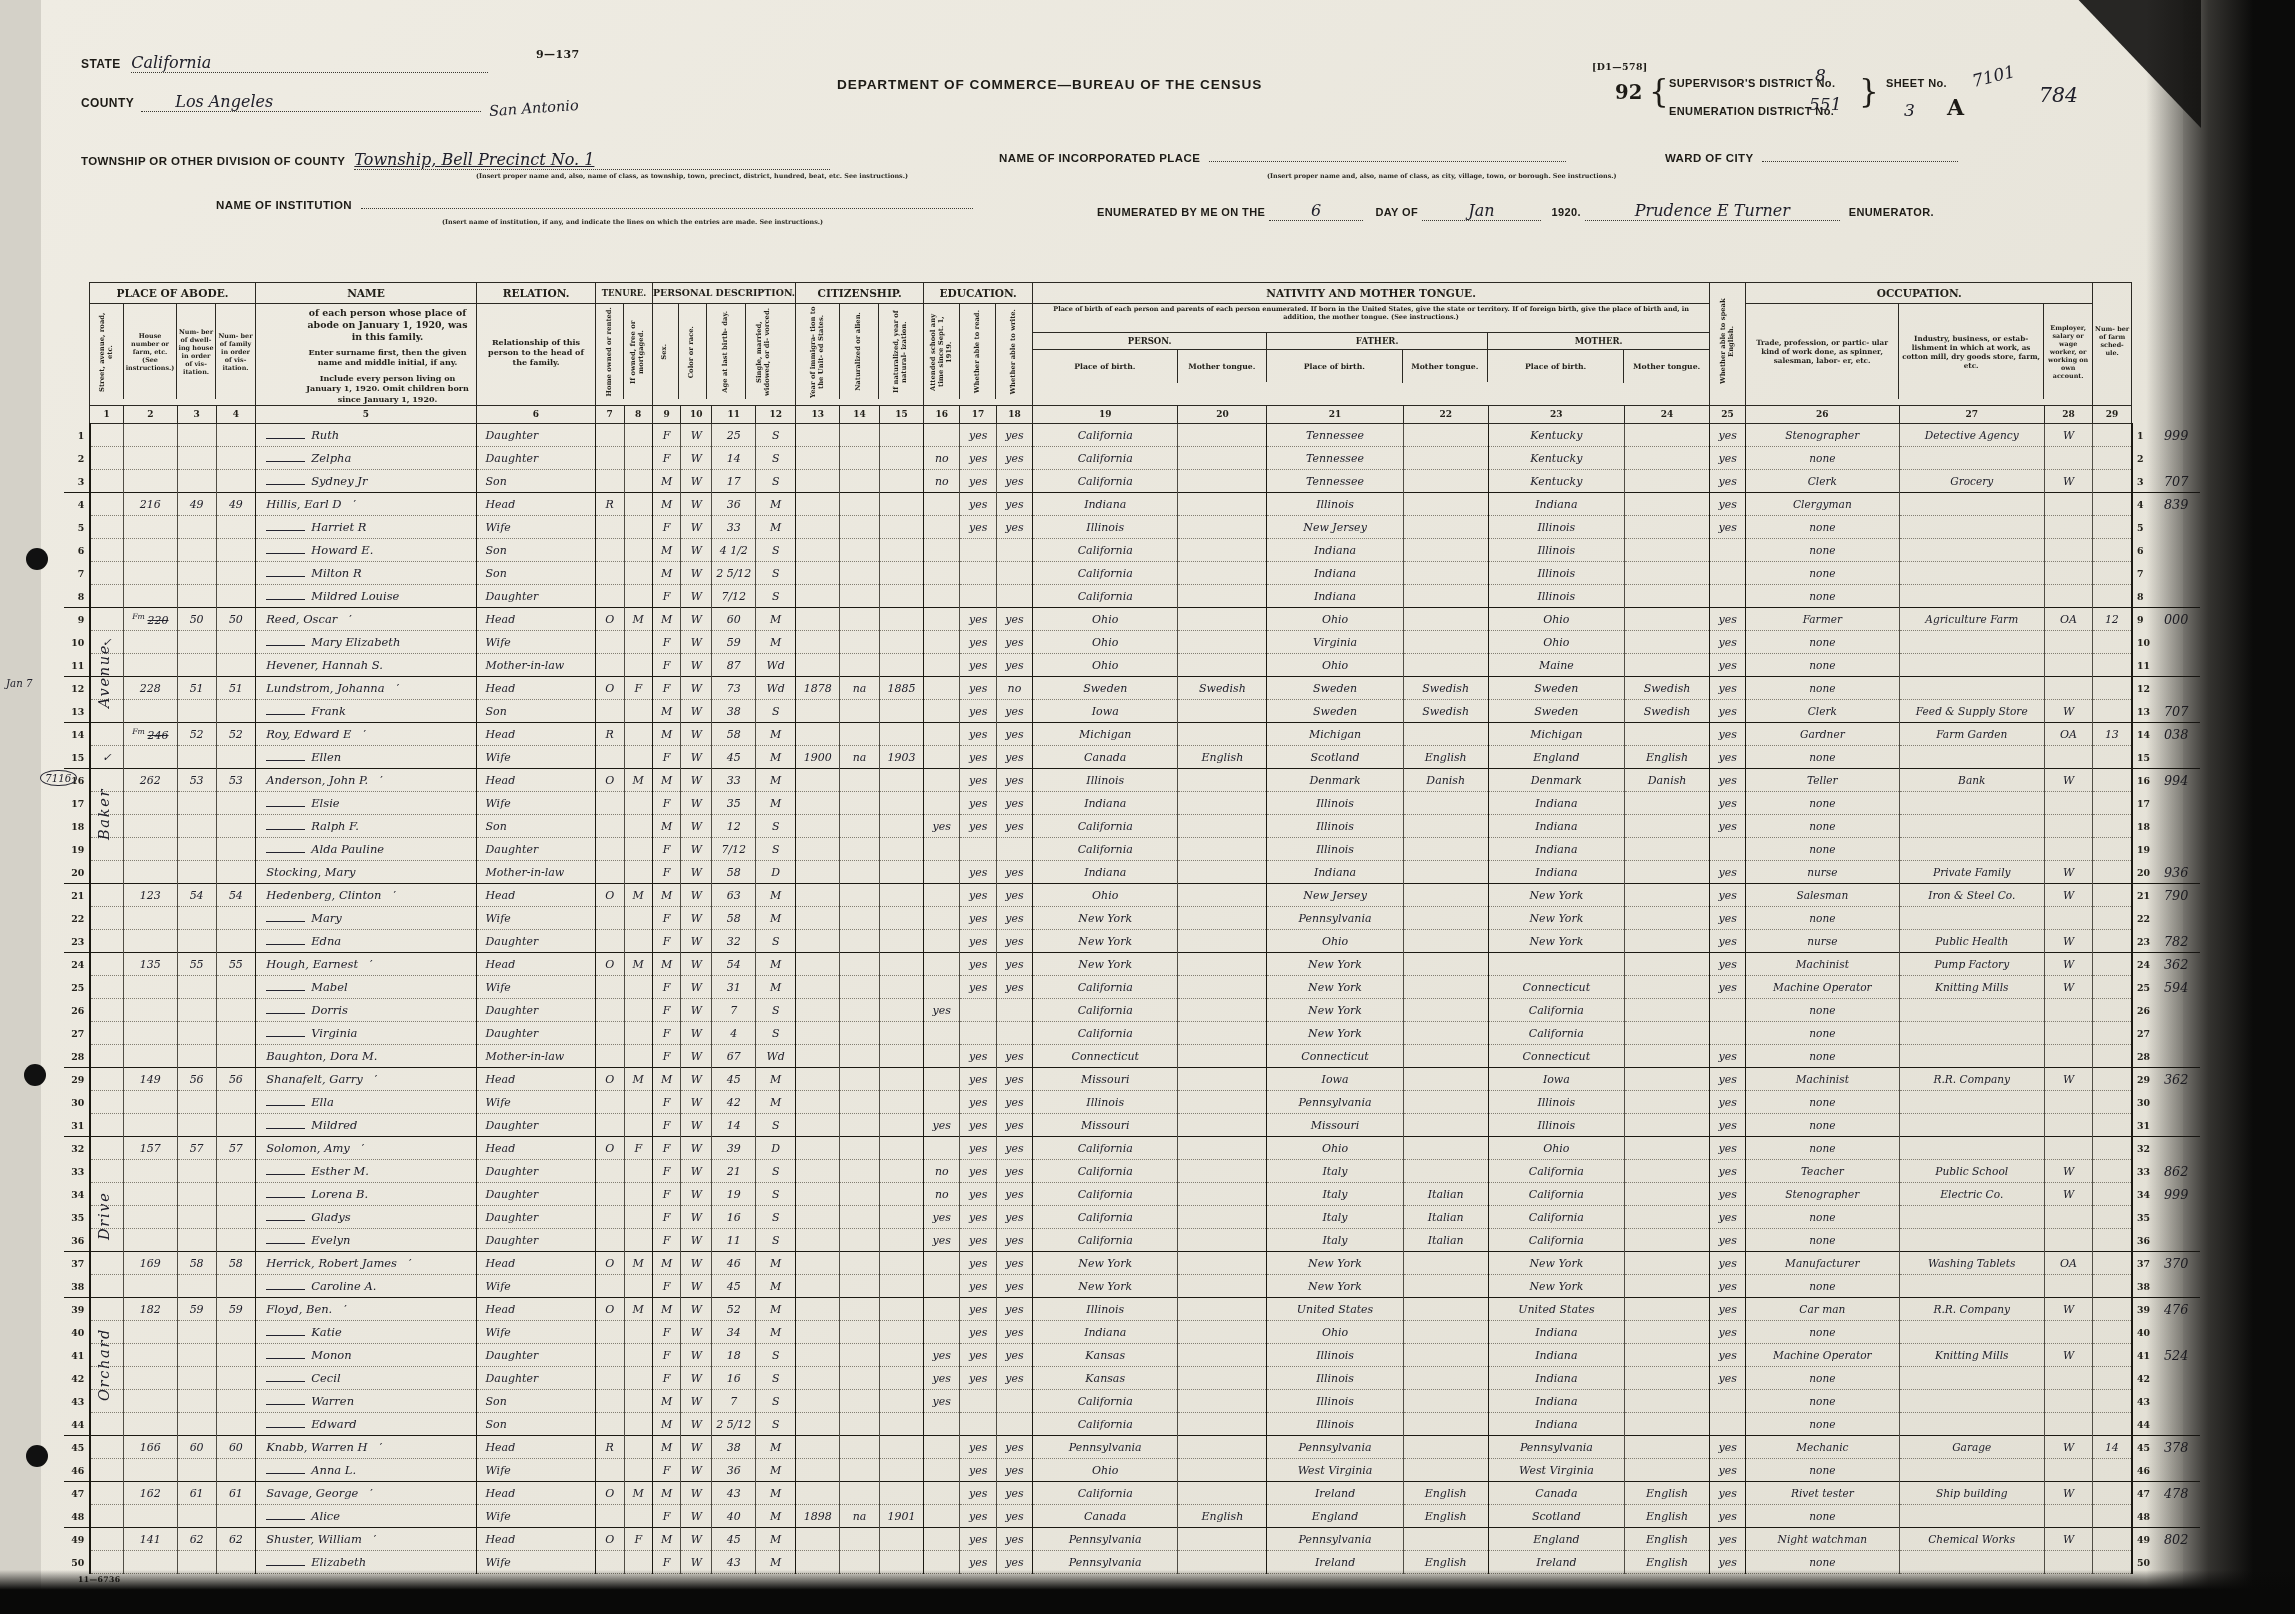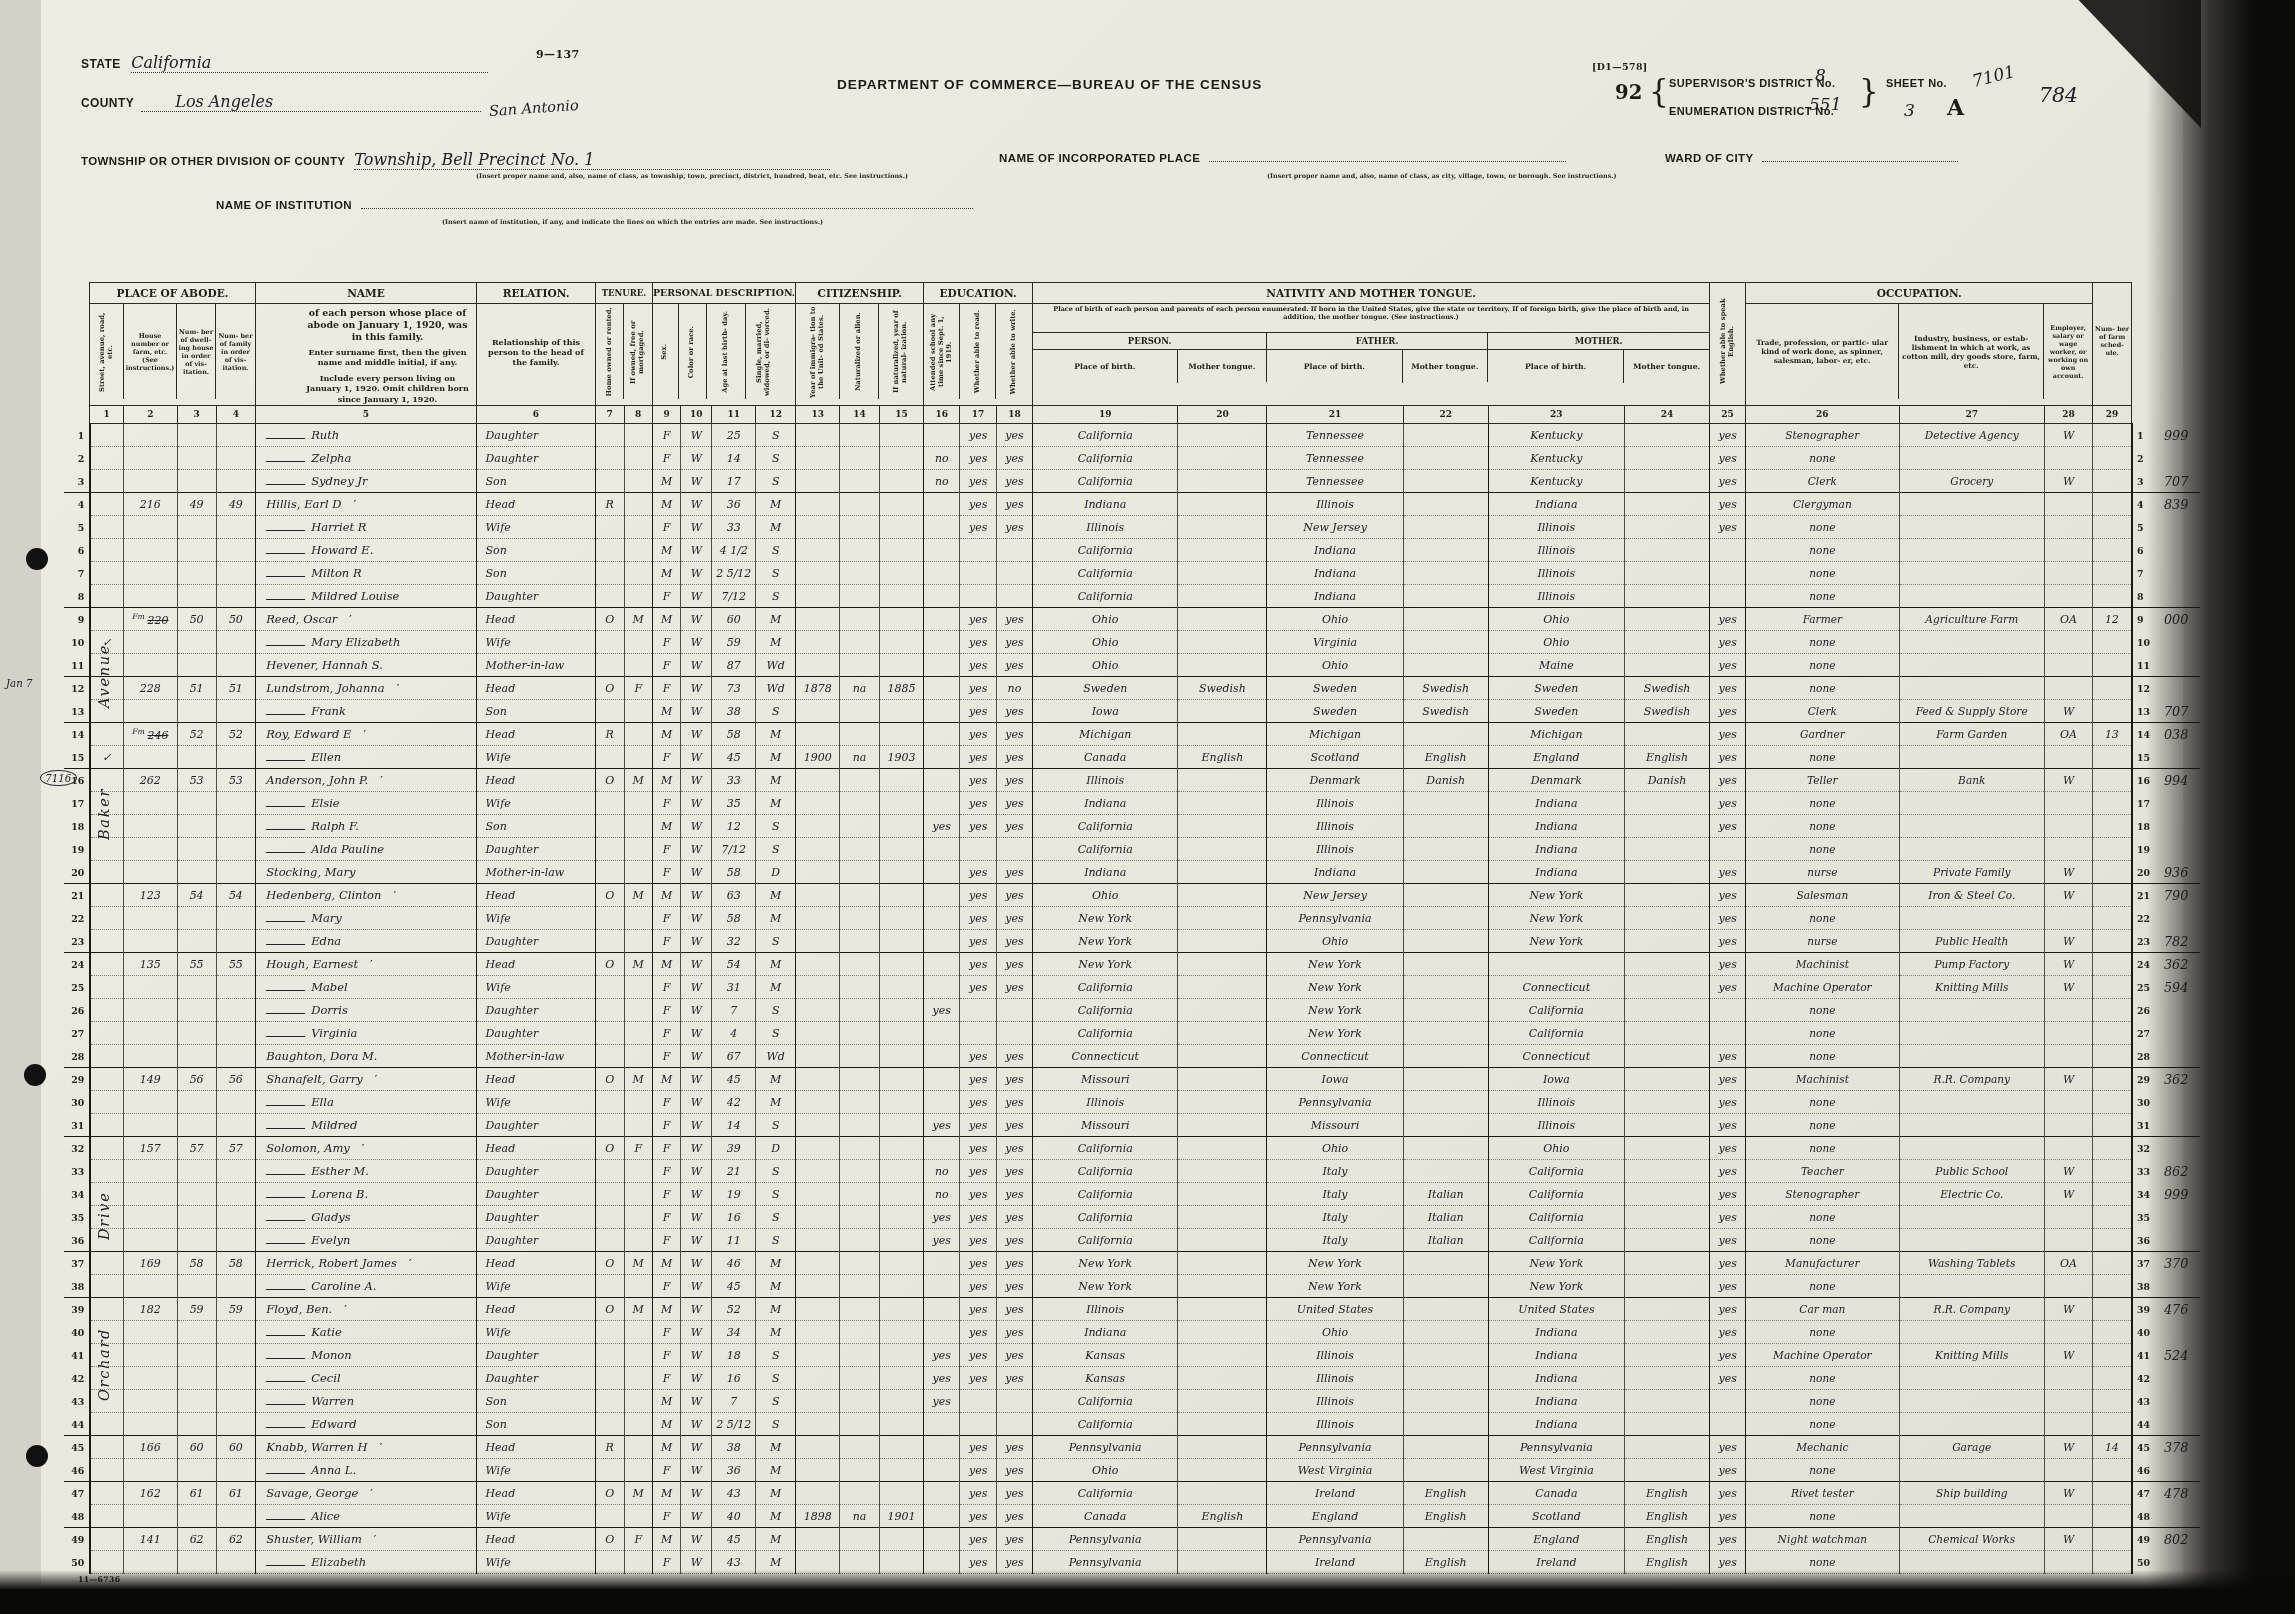--- a/index.html
+++ b/index.html
@@ -104,21 +104,21 @@
   <div class="abs serif" style="left:1859px;top:73px;font-size:31px;">}</div>
   <div class="abs lbl" style="left:1886px;top:77px;font-size:11px;">SHEET No.</div>
   <div class="abs hw" style="left:1904px;top:100px;font-size:17px;">3</div>
   <div class="abs serif lbl" style="left:1947px;top:94px;font-size:22px;">A</div>
   <div class="abs hw" style="left:1972px;top:66px;font-size:17px;transform:rotate(-14deg);">7101</div>
   <div class="abs hw" style="left:2039px;top:83px;font-size:20.4px;">784</div>
 
   <div class="abs" style="left:81px;top:150px;">
     <span class="lbl" style="font-size:11.5px;margin-top:44px;">TOWNSHIP OR OTHER DIVISION OF COUNTY</span>
     <span class="dots" style="display:inline-block;width:476px;margin-left:5.1px;">
-      <span class="hw" style="font-size:16px;">Township, Bell Precinct No. 1</span>
+      <span class="hw" style="font-size:16px;text-decoration:underline;">Township, Bell Precinct No. 1</span>
     </span>
   </div>
   <div class="abs fine" style="left:476px;top:172px;">(Insert proper name and, also, name of class, as township, town, precinct, district, hundred, beat, etc.  See instructions.)</div>
 
   <div class="abs" style="left:999px;top:150px;">
     <span class="lbl" style="font-size:11.5px;">NAME OF INCORPORATED PLACE</span>
     <span class="dots" style="display:inline-block;width:357px;margin-left:5.1px;">
       <span class="hw" style="font-size:14.5px;"></span>
     </span>
   </div>
@@ -130,20 +130,35 @@
       <span class="hw" style="font-size:14.5px;"></span>
     </span>
   </div>
 
   <div class="abs" style="left:216px;top:197px;">
     <span class="lbl" style="font-size:11.5px;">NAME OF INSTITUTION</span>
     <span class="dots" style="display:inline-block;width:612px;margin-left:5.1px;"></span>
   </div>
   <div class="abs fine" style="left:442px;top:218px;">(Insert name of institution, if any, and indicate the lines on which the entries are made.  See instructions.)</div>
 
+  <div class="abs" style="left:1097px;top:201px;">
+    <span class="lbl" style="font-size:11px;">ENUMERATED BY ME ON THE</span>
+    <span class="dots" style="display:inline-block;width:94px;text-align:center;">
+      <span class="hw" style="font-size:16px;">6</span>
+    </span>
+    <span class="lbl" style="font-size:11px;margin-left:8.5px;">DAY OF</span>
+    <span class="dots" style="display:inline-block;width:119px;text-align:center;">
+      <span class="hw" style="font-size:16px;">Jan</span>
+    </span>
+    <span class="lbl" style="font-size:11px;margin-left:6.8px;">1920.</span>
+    <span class="dots" style="display:inline-block;width:255px;text-align:center;">
+      <span class="hw" style="font-size:16px;">Prudence E Turner</span>
+    </span>
+    <span class="lbl" style="font-size:11px;margin-left:5.1px;">ENUMERATOR.</span>
+  </div>
 
   <div id="tablewrap">
     <table>
       <colgroup>
         <col style="width:25.5px">
           <col style="width:34px">
           <col style="width:53px">
           <col style="width:39px">
           <col style="width:39px">
         <col style="width:221px">

